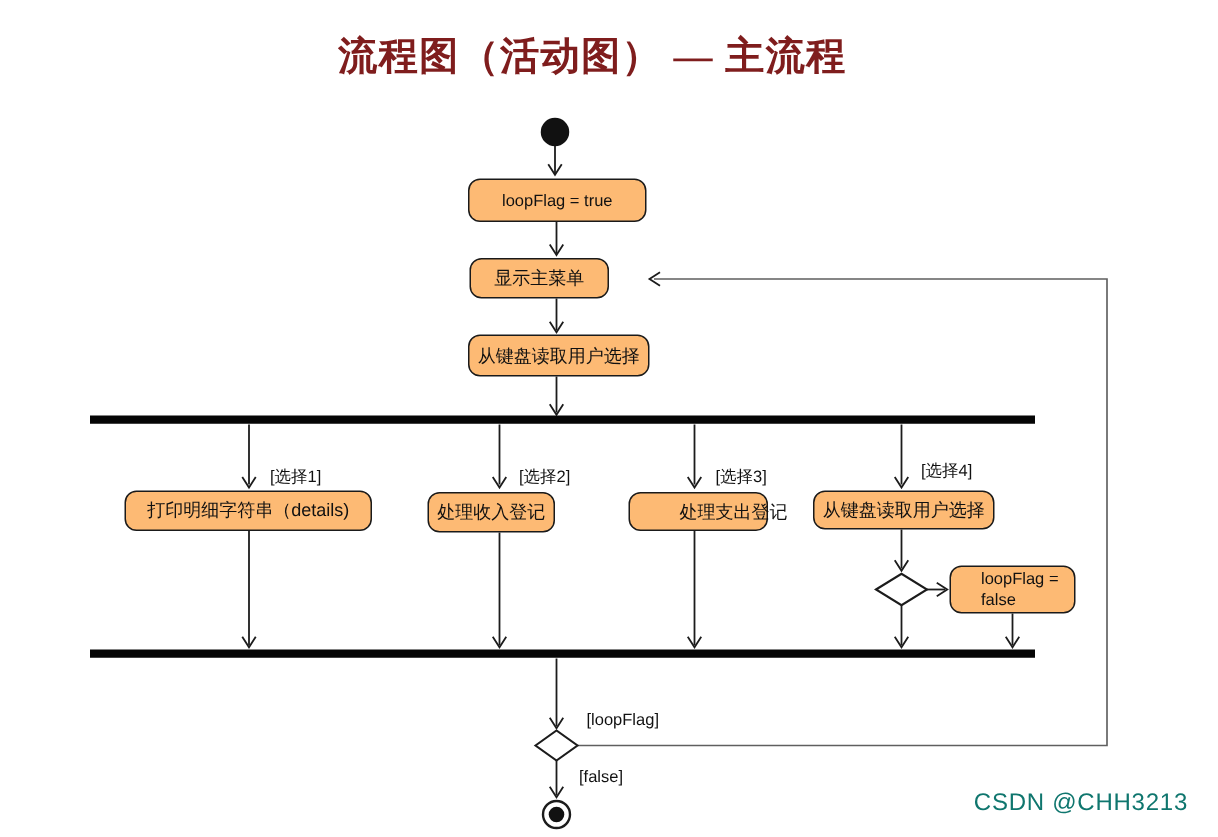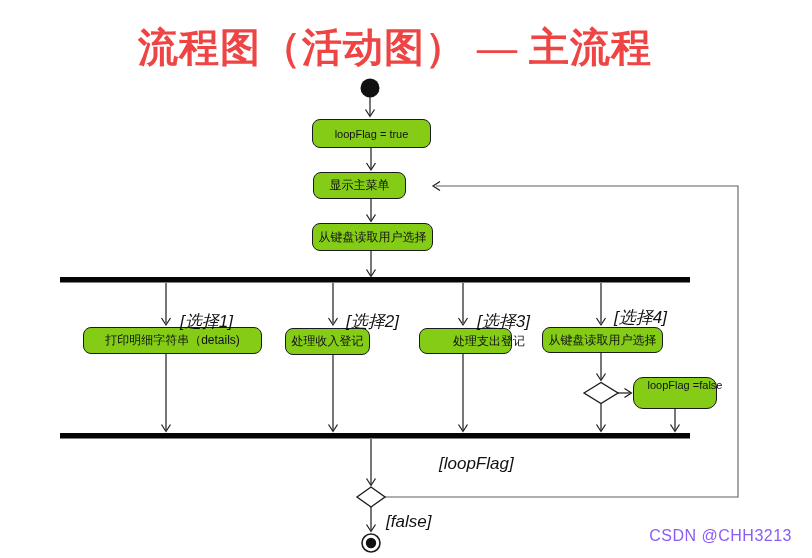--- a/index.html
+++ b/index.html
@@ -12,69 +12,67 @@
     font-family: "Liberation Sans", "DejaVu Sans", sans-serif;
   }
   #title {
     position: absolute;
     top: 20px;
     left: 0;
     width: 790px;
     text-align: center;
     font-family: "Liberation Serif", "DejaVu Serif", serif;
     font-weight: 700;
-    font-size: 40px;
+    font-size: 26px;
     letter-spacing: 1px;
-    color: #ef4444;
+    color: #7f1d1d;
     white-space: nowrap;
   }
   svg.edges {
     position: absolute;
     top: 0; left: 0;
     z-index: 1;
   }
   .action {
     position: absolute;
     z-index: 2;
     box-sizing: border-box;
-    background: #84cc16;
+    background: #fdba74;
     border: 1.6px solid #1a1a1a;
     border-radius: 8px;
     display: flex;
     align-items: center;
     justify-content: center;
     font-size: 12px;
     color: #111111;
     white-space: nowrap;
   }
   .action.small-latin { font-size: 11px; }
   .action.two-line {
-    flex-direction: row;
+    flex-direction: column;
     align-items: flex-start;
     justify-content: center;
     padding-left: 20px;
     font-size: 11px;
     line-height: 14px;
-    border-radius: 10px;
   }
   .elabel {
     position: absolute;
     z-index: 2;
-    font-size: 17px;
+    font-size: 11px;
     color: #111111;
     white-space: nowrap;
-    font-style: italic;
   }
   #watermark {
     position: absolute;
     z-index: 3;
     right: 20px;
     top: 527px;
     font-size: 16px;
-    color: #8b5cf6;
+    color: #0f766e;
     letter-spacing: 0.5px;
   }
 </style>
 </head>
 <body>
 
 <div id="page">
 
   <div id="title">流程图（活动图） — 主流程</div>
 
@@ -156,21 +154,21 @@
   </div>
 
   <div class="action" style="left:313px; top:172px; width:93px; height:27px;">
     <span>显示主菜单</span>
   </div>
 
   <div class="action" style="left:312px; top:223px; width:121px; height:28px;">
     <span>从键盘读取用户选择</span>
   </div>
 
-  <div class="action" style="left:83px; top:327px; width:179px; height:27px;">
+  <div class="action" style="left:83px; top:327px; width:165px; height:27px;">
     <span>打印明细字符串（details)</span>
   </div>
 
   <div class="action" style="left:285px; top:328px; width:85px; height:27px;">
     <span>处理收入登记</span>
   </div>
 
   <div class="action" style="left:419px; top:328px; width:93px; height:26px;padding-left:47px;">
     <span>处理支出登记</span>
   </div>
@@ -181,18 +179,18 @@
 
   <div class="action two-line" style="left:633px; top:377px; width:84px; height:32px;">
     <span>loopFlag =</span>
     <span>false</span>
   </div>
 
   <div class="elabel" style="left:180px; top:310px;">[选择1]</div>
   <div class="elabel" style="left:346px; top:310px;">[选择2]</div>
   <div class="elabel" style="left:477px; top:310px;">[选择3]</div>
   <div class="elabel" style="left:614px; top:306px;">[选择4]</div>
-  <div class="elabel" style="left:391px; top:454px;margin-left:48px;">[loopFlag]</div>
+  <div class="elabel" style="left:391px; top:474px;">[loopFlag]</div>
   <div class="elabel" style="left:386px; top:512px;">[false]</div>
 
   <div id="watermark">CSDN @CHH3213</div>
 
 </div>
 
 </body></html>

